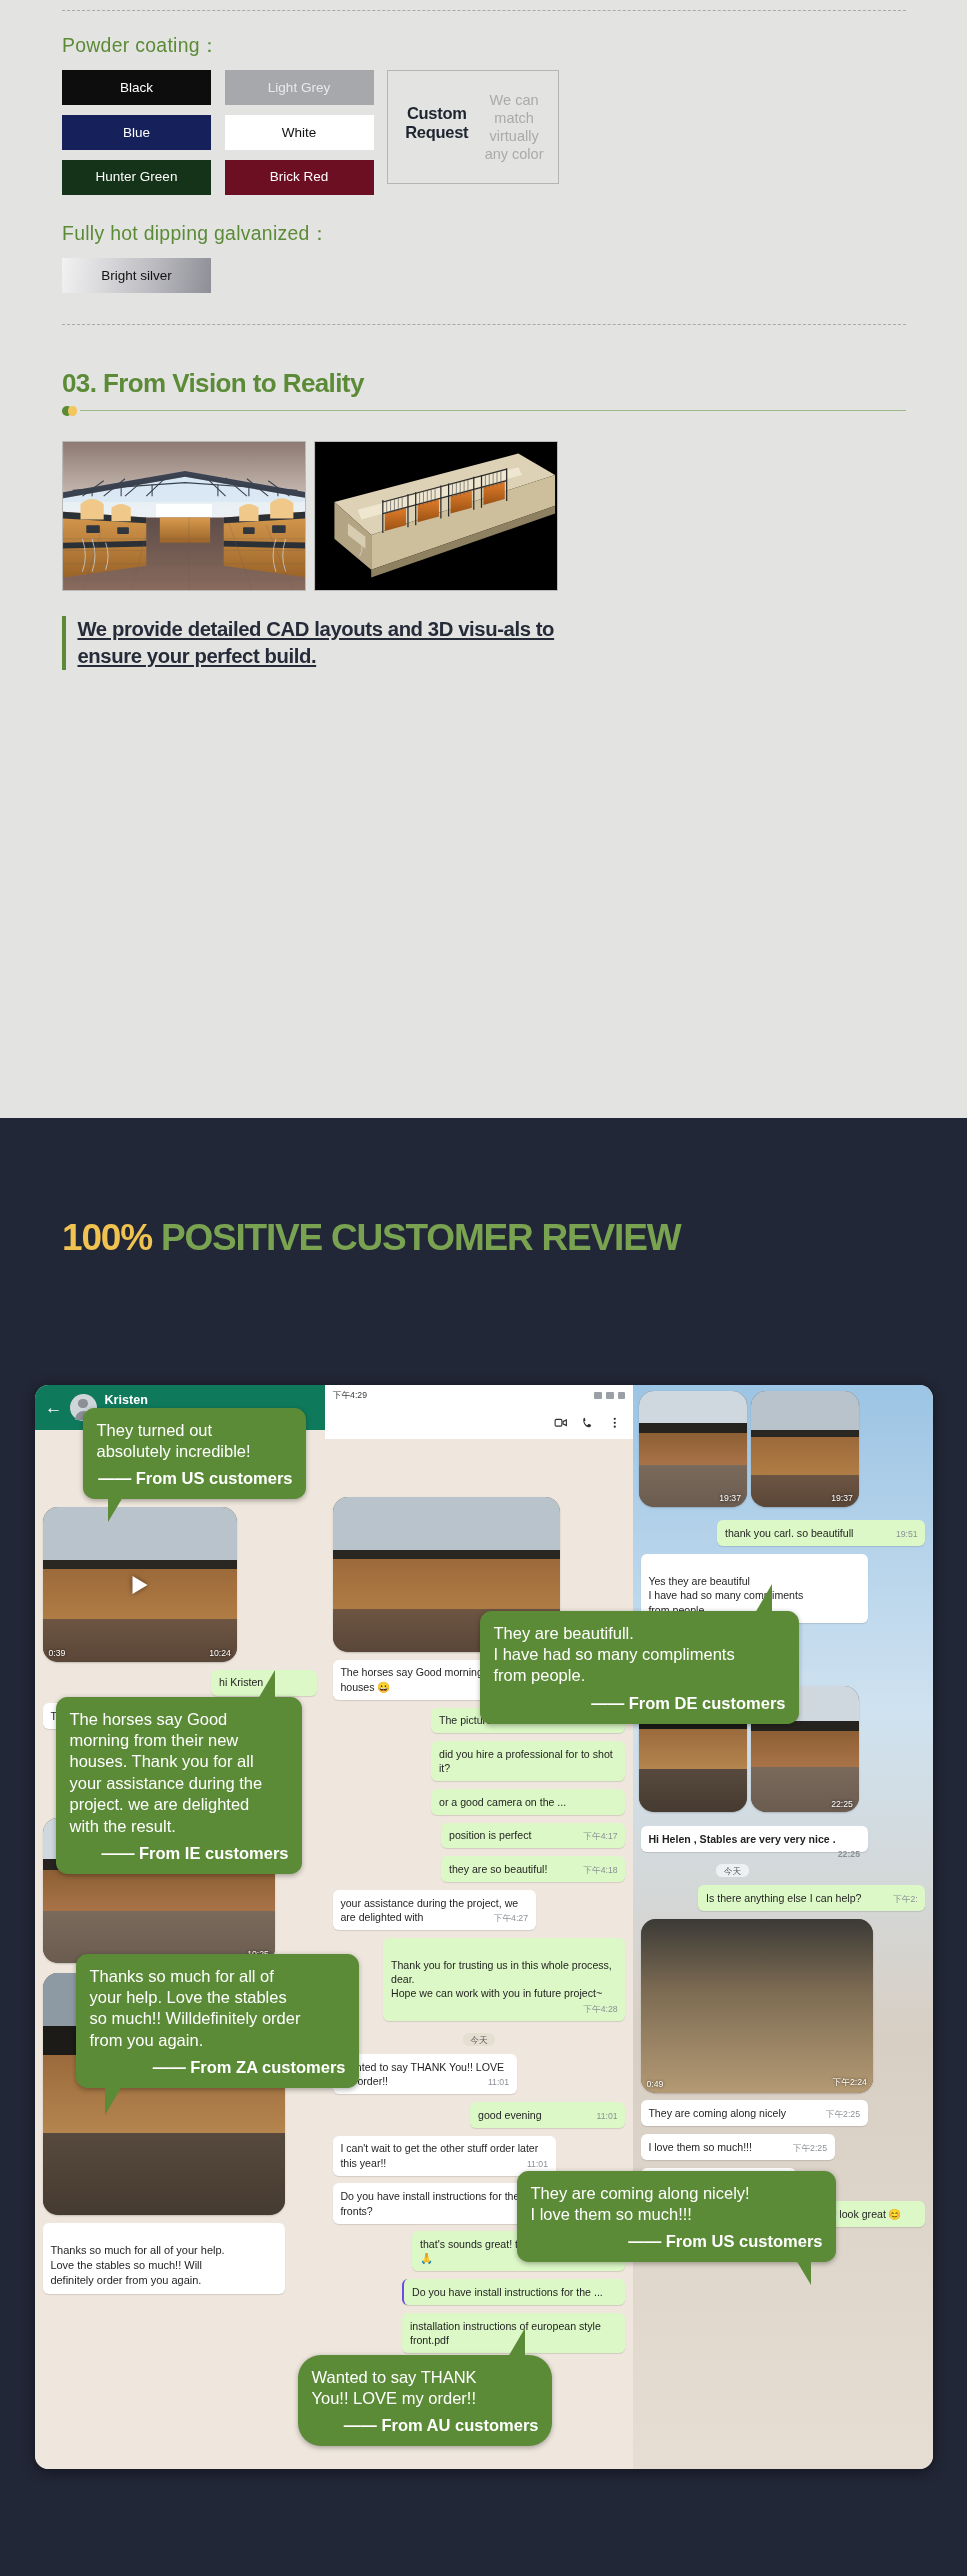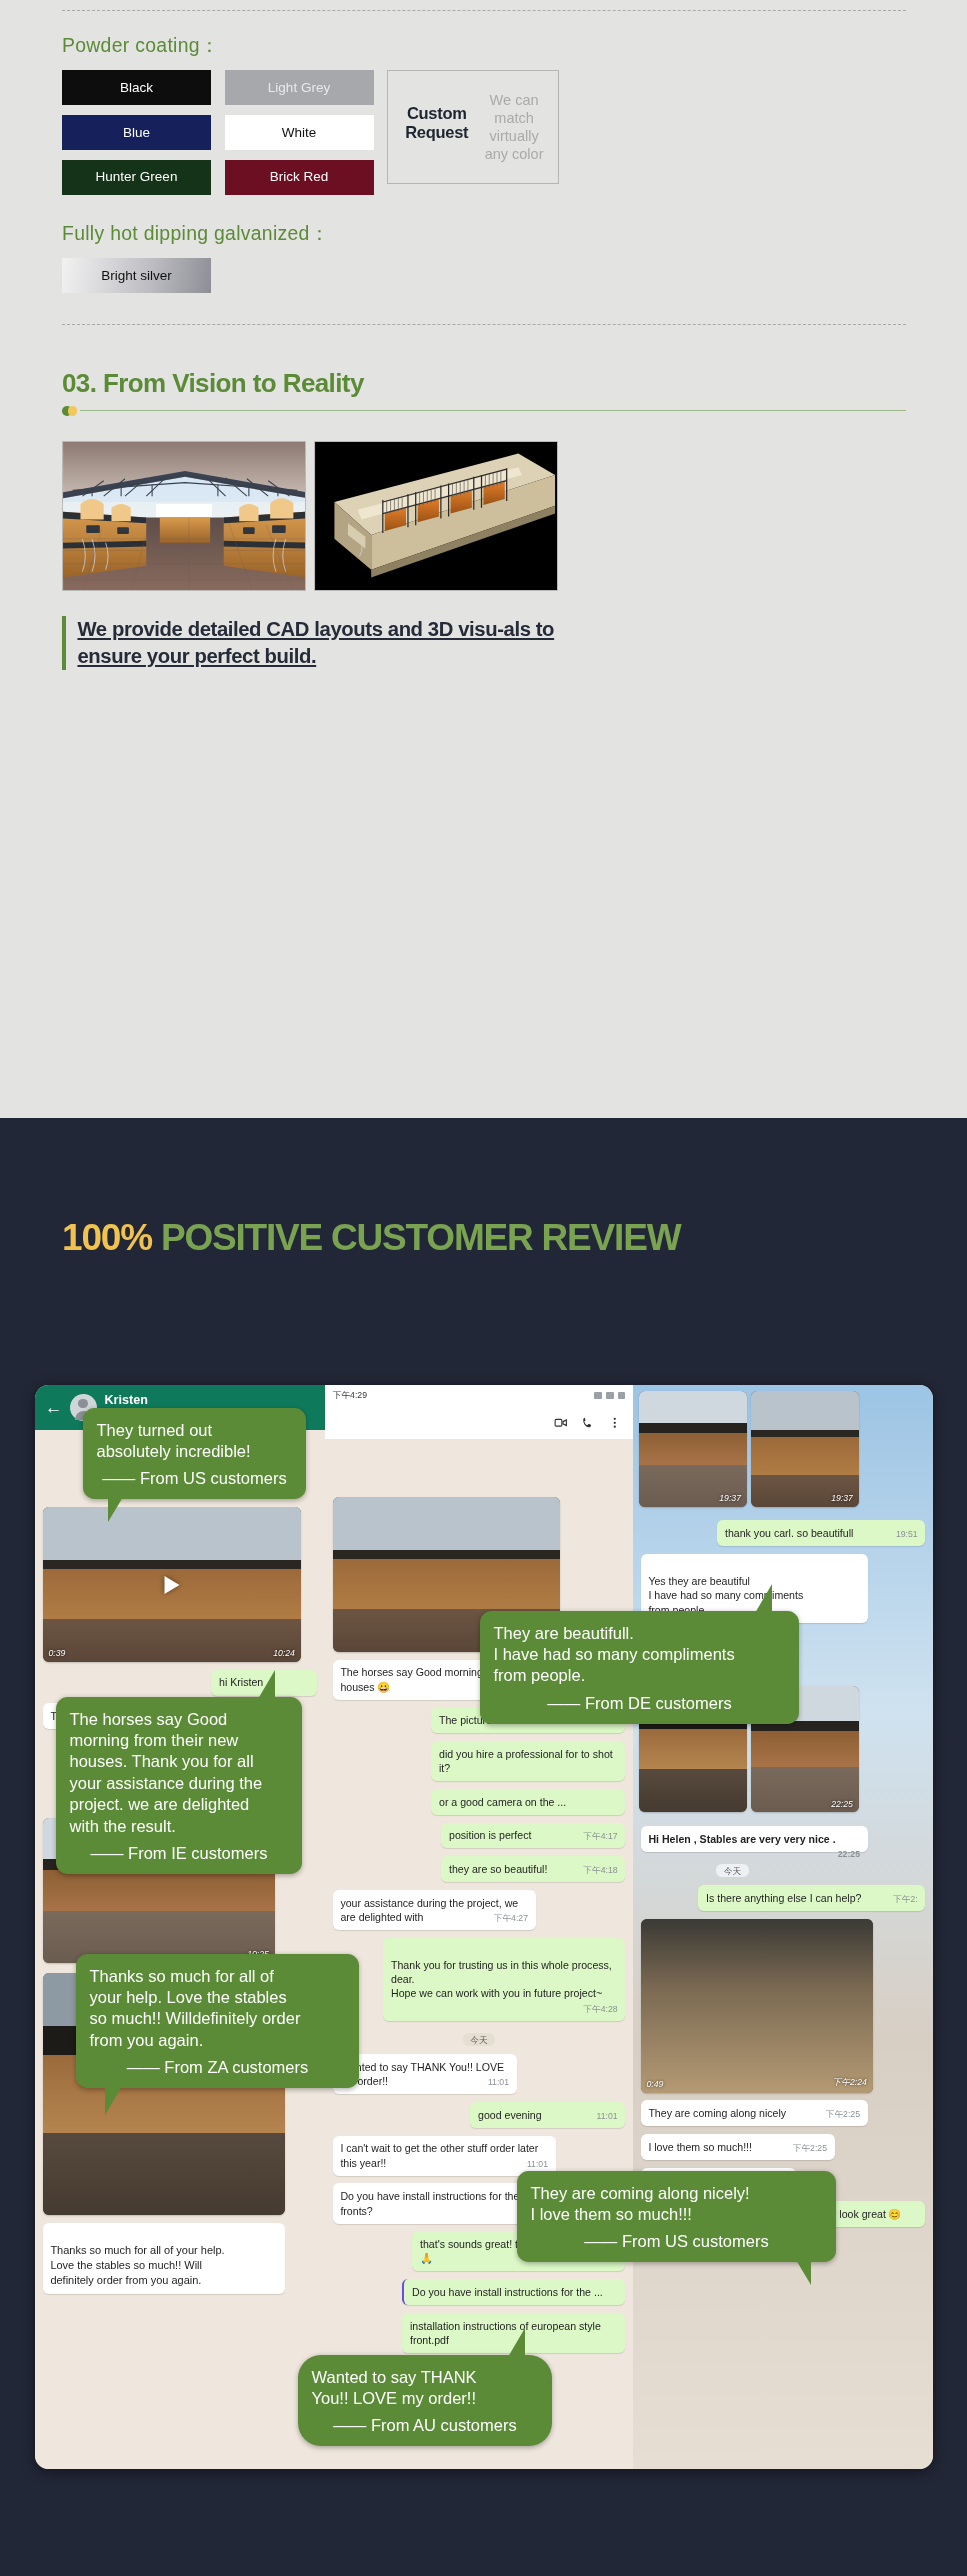--- a/index.html
+++ b/index.html
@@ -197,23 +197,22 @@
 
   .msg {
     background:#fff; border-radius:5.8px; padding:5.8px 7.7px; font-size:10.6px; color:#1f1f1f;
     box-shadow: 0 1px 1px rgba(0,0,0,.12); line-height:1.35; position:relative; margin:7.7px;
     max-width: 84%;
   }
   .msg.out { background:#dcf8c6; margin-left:auto; }
   .msg .t { font-size:8.7px; color:#8b9196; float:right; margin-left:5.8px; margin-top:2.9px; }
 
   .photo {
-    border-radius:6px; overflow:hidden; position:relative; margin:7.7px; box-shadow:0 1px 1.9px rgba(0,0,0,.2);
+    border-radius:15px; overflow:hidden; position:relative; margin:7.7px; box-shadow:0 1px 1.9px rgba(0,0,0,.2);
     background:#6a5a4a;
-    font-style:italic;
   }
   .photo .stamp { position:absolute; right:5.8px; bottom:3.9px; color:#fff; font-size:8.7px; text-shadow:0 0 2.9px rgba(0,0,0,.8); }
   .photo .dur { position:absolute; left:5.8px; bottom:3.9px; color:#fff; font-size:8.7px; text-shadow:0 0 2.9px rgba(0,0,0,.8);}
   .play {
     position:absolute; left:50%; top:50%; transform:translate(-50%,-50%);
     width:0;height:0;border-left:15.5px solid #fff;border-top:9.7px solid transparent;border-bottom:9.7px solid transparent;
     filter: drop-shadow(0 0 2.9px rgba(0,0,0,.5));
   }
   .stable-img {
     width:100%;height:100%;
@@ -236,23 +235,24 @@
     color: #fff;
     border-radius: 11.6px;
     padding: 11.6px 13.5px 9.7px 13.5px;
     font-size: 16.5px;
     line-height: 1.3;
     box-shadow: 0 1.9px 5.8px rgba(0,0,0,.3);
     z-index: 20;
   }
   .bubble .attrib {
     display: block;
-    text-align: center;
+    text-align: right;
     margin-top: 5.8px;
     white-space: nowrap;
+    font-weight: bold;
   }
   .bubble .tail {
     position: absolute;
     width: 0; height: 0;
   }
   .tail-bl { border-left: 15.5px solid #5b8b36; border-bottom: 25px solid transparent; left: 25px; bottom: -23px; }
   .tail-bl2 { border-left: 17.4px solid #5b8b36; border-bottom: 29px solid transparent; left: 29px; bottom: -27px; }
   .tail-tr { border-right: 17.4px solid #5b8b36; border-top: 29px solid transparent; right: 27px; top: -27px; }
   .tail-br { border-right: 15.5px solid #5b8b36; border-bottom: 25px solid transparent; right: 25px; bottom: -23px; }
 </style>
@@ -446,21 +446,21 @@
     <div class="panel p-left">
       <div class="wa-header">
         <span class="wa-back">←</span>
         <span class="wa-avatar"></span>
         <span>
           <span class="wa-name">Kristen</span><br>
           <span class="wa-sub">在线</span>
         </span>
       </div>
       <div class="wa-body">
-        <div class="photo" style="width:258px;height:155px;margin-top:77px;">
+        <div class="photo" style="width:194px;height:155px;margin-top:77px;">
           <div class="stable-img"></div>
           <span class="play"></span>
           <span class="dur">0:39</span>
           <span class="stamp">10:24</span>
         </div>
         <div class="msg out" style="max-width:106px;">
           <span>hi Kristen</span>
         </div>
         <div class="msg" style="max-width:194px;">
           <span>They turned out absolutely incredible!</span>

